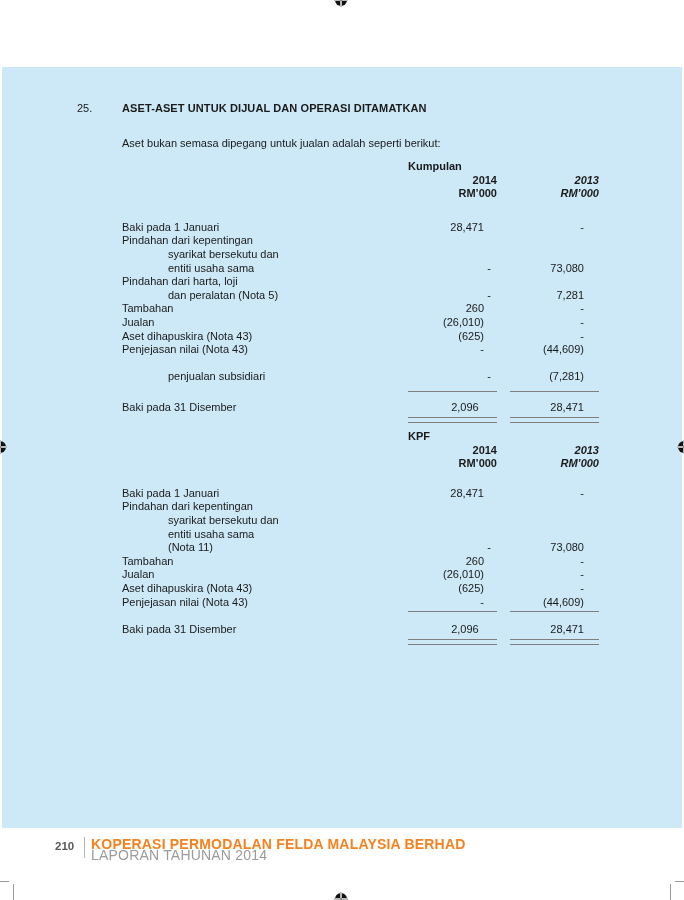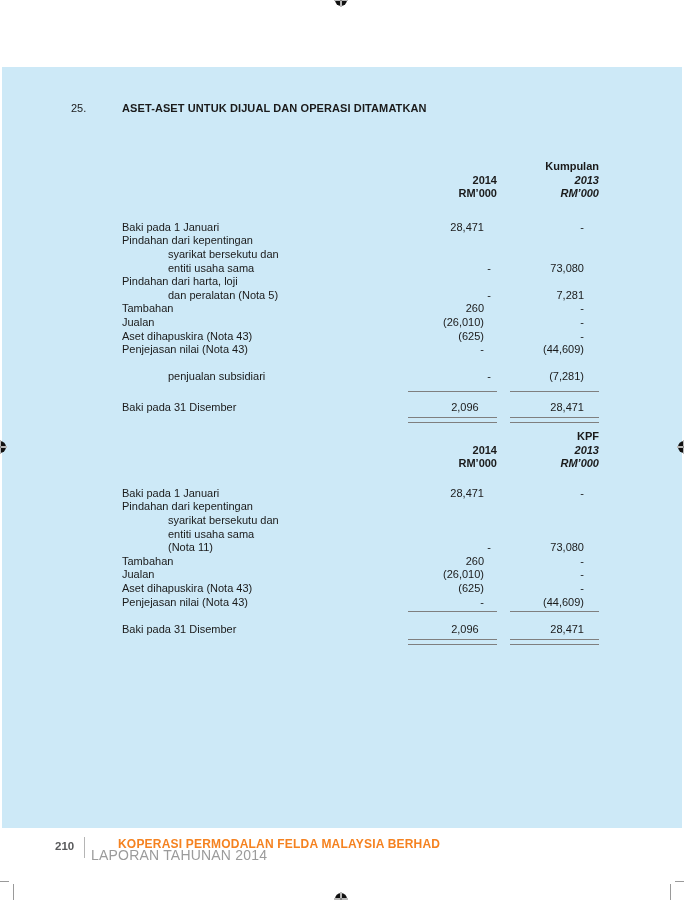--- a/index.html
+++ b/index.html
@@ -15,21 +15,21 @@
     line-height: 13.6px;
   }
   .blue-panel {
     position: absolute;
     left: 2px; right: 2px;
     top: 67px; height: 761px;
     background: #cde9f7;
   }
   .section-num {
     position: absolute;
-    left: 71px; top: 102px; text-align: right;
+    left: 77px; top: 102px; text-align: right;
   }
   .section-title {
     position: absolute;
     left: 122px; top: 102px;
     font-weight: bold;
     letter-spacing: .1px;
   }
   .intro {
     position: absolute;
     left: 122px; top: 137px;
@@ -37,21 +37,21 @@
   .fin-table {
     position: absolute;
     left: 122px;
     width: 477px;
   }
   .t1 { top: 160px; }
   .t2 { top: 430px; }
   .grp-header {
     margin-left: 286px;
     width: 191px;
-    text-align: right;
+    text-align: left;
     font-weight: bold;
     height: 13.6px;
   }
   .hdr-row, .row, .total-row {
     display: flex;
     height: 13.6px;
   }
   .lbl { width: 286px; }
   .lbl.indent { padding-left: 6px; width: 280px; margin-left: 40px; }
   .c1 {
@@ -101,25 +101,24 @@
   }
   .footer-divider {
     position: absolute;
     left: 84px; top: 837px;
     width: 1px; height: 21px;
     background: #b5b5b5;
   }
   .footer-company {
     position: absolute;
     left: 91px; top: 838px;
-    font-size: 12px;
+    font-size: 14px;
     font-weight: bold;
     color: #f58220;
     letter-spacing: .2px;
-    margin-left: 27px;
   }
   .footer-report {
     position: absolute;
     left: 91px; top: 849px;
     font-size: 14px;
     color: #9b9b9b;
     letter-spacing: .2px;
   }
   
   .reg-mark { position: absolute; width: 14px; height: 14px; }
@@ -176,20 +175,21 @@
       <line x1="0" y1="7" x2="14" y2="7" stroke="#111111" stroke-width="0.6"></line>
     </svg>
   </div>
   <div class="crop crop-bl-h"></div>
   <div class="crop crop-bl-v"></div>
   <div class="crop crop-br-h"></div>
   <div class="crop crop-br-v"></div>
 
   <div class="section-num">25.</div>
   <div class="section-title">ASET-ASET UNTUK DIJUAL DAN OPERASI DITAMATKAN</div>
+  <div class="intro">Aset bukan semasa dipegang untuk jualan adalah seperti berikut:</div>
 
   <div class="fin-table t1">
     <div class="grp-header">Kumpulan</div>
     <div class="hdr-row">
       <span class="lbl"></span>
       <span class="c1">2014</span>
       <span class="c2">2013</span>
     </div>
     <div class="hdr-row">
       <span class="lbl"></span>

